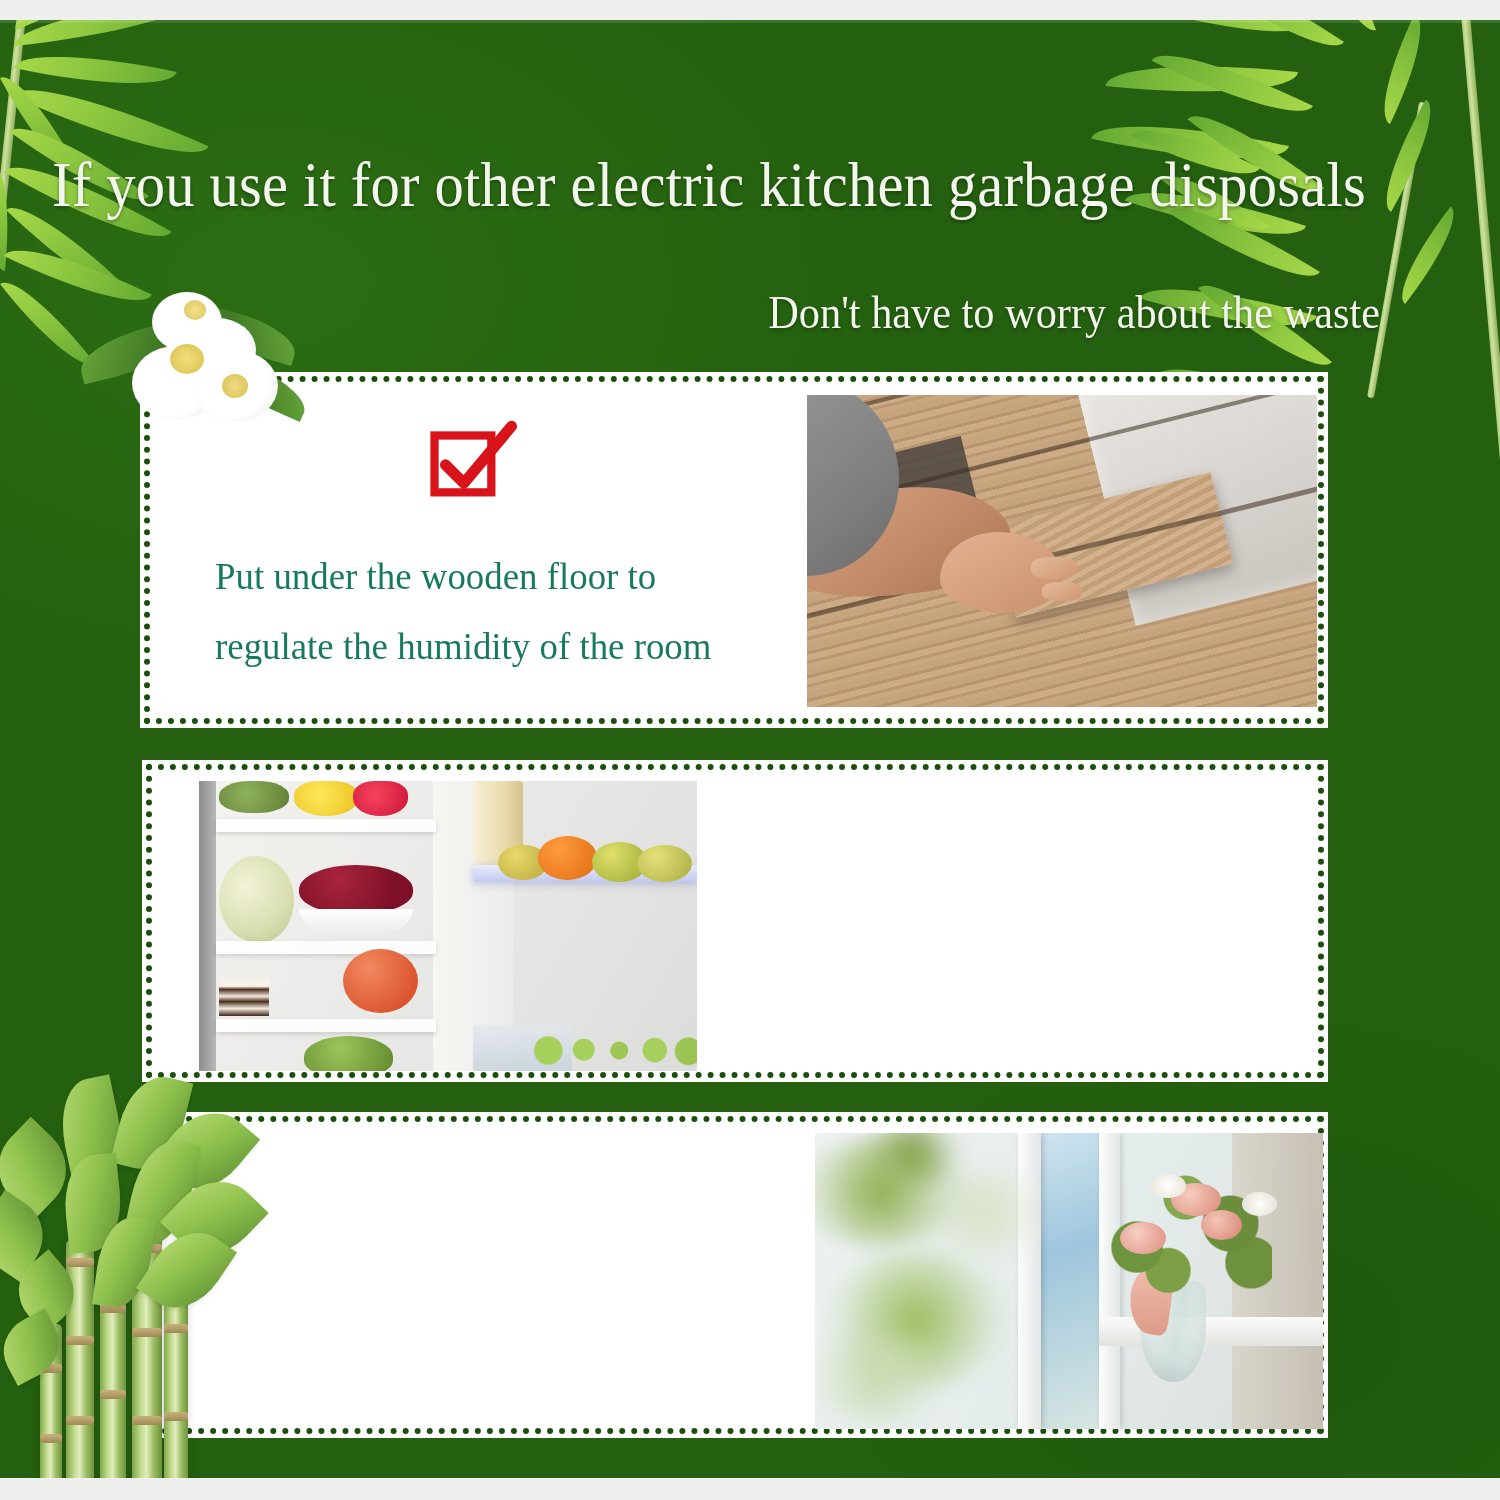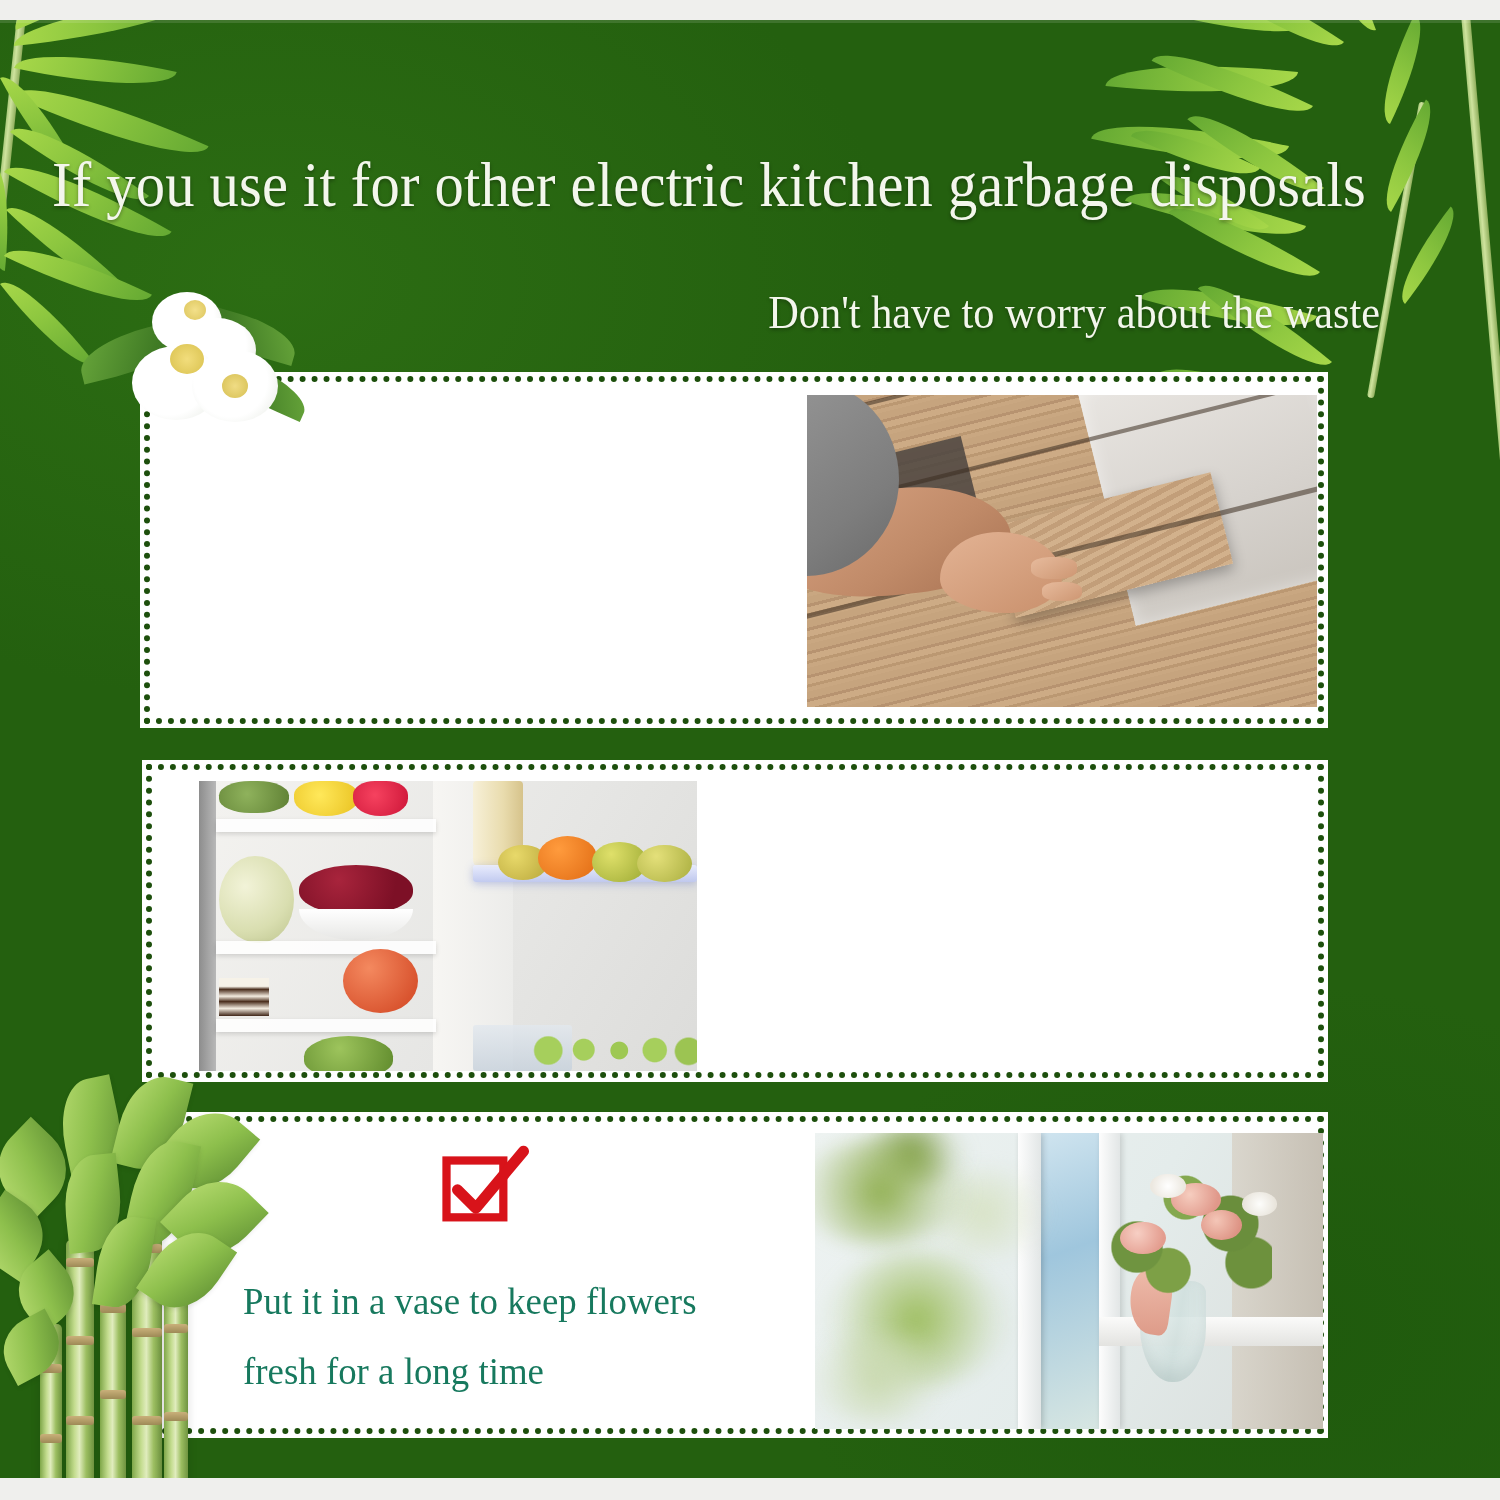--- a/index.html
+++ b/index.html
@@ -311,20 +311,28 @@
       <div class="leaf" style="right:44px;top:396px;width:170px;height:30px;transform:rotate(200deg);"></div>
       <div class="leaf" style="right:150px;top:160px;width:130px;height:28px;transform:rotate(206deg);"></div>
       <div class="leaf" style="right:156px;top:220px;width:115px;height:26px;transform:rotate(216deg);"></div>
     </div>
 
     <div class="title">If you use it for other electric kitchen garbage disposals</div>
     <div class="subtitle">Don't have to worry about the waste</div>
 
     <div class="card" id="card1">
       <div class="card-inner">
+        <div class="txtcol">
+          <svg class="check" viewBox="0 0 100 96">
+            <rect x="8" y="18" width="62" height="62" fill="none" stroke="#d8131a" stroke-width="9"></rect>
+            <path d="M20 50 L40 70 L92 8" fill="none" stroke="#d8131a" stroke-width="12" stroke-linecap="round" stroke-linejoin="round"></path>
+          </svg>
+          <div class="caption">Put under the wooden floor to</div>
+          <div class="caption">regulate the humidity of the room</div>
+        </div>
         <div class="photo">
           <div class="floor"></div>
           <div class="underlay"></div>
           <div class="plank-gap g3"></div>
           <div class="underlay2"></div>
           <div class="plank-gap g1"></div>
           <div class="loose-plank"></div>
           <div class="plank-gap g2"></div>
           <div class="arm"></div>
           <div class="sleeve"></div>
@@ -360,28 +368,20 @@
           <div class="fruit f-ap2"></div>
           <div class="fruit f-ap3"></div>
           <div class="drawer"></div>
           <div class="apples-row"></div>
         </div>
       </div>
     </div>
 
     <div class="card" id="card3">
       <div class="card-inner">
-        <div class="txtcol">
-          <svg class="check" viewBox="0 0 100 96">
-            <rect x="8" y="18" width="62" height="62" fill="none" stroke="#d8131a" stroke-width="9"></rect>
-            <path d="M20 50 L40 70 L92 8" fill="none" stroke="#d8131a" stroke-width="12" stroke-linecap="round" stroke-linejoin="round"></path>
-          </svg>
-          <div class="caption">Put it in a vase to keep flowers</div>
-          <div class="caption">fresh for a long time</div>
-        </div>
         <div class="photo">
           <div class="window-scene"></div>
           <div class="win-glass"></div>
           <div class="win-frame wf1"></div>
           <div class="win-frame wf2"></div>
           <div class="curtain"></div>
           <div class="sill"></div>
           <div class="vase"></div>
           <div class="ribbon"></div>
           <div class="bouquet"></div>

